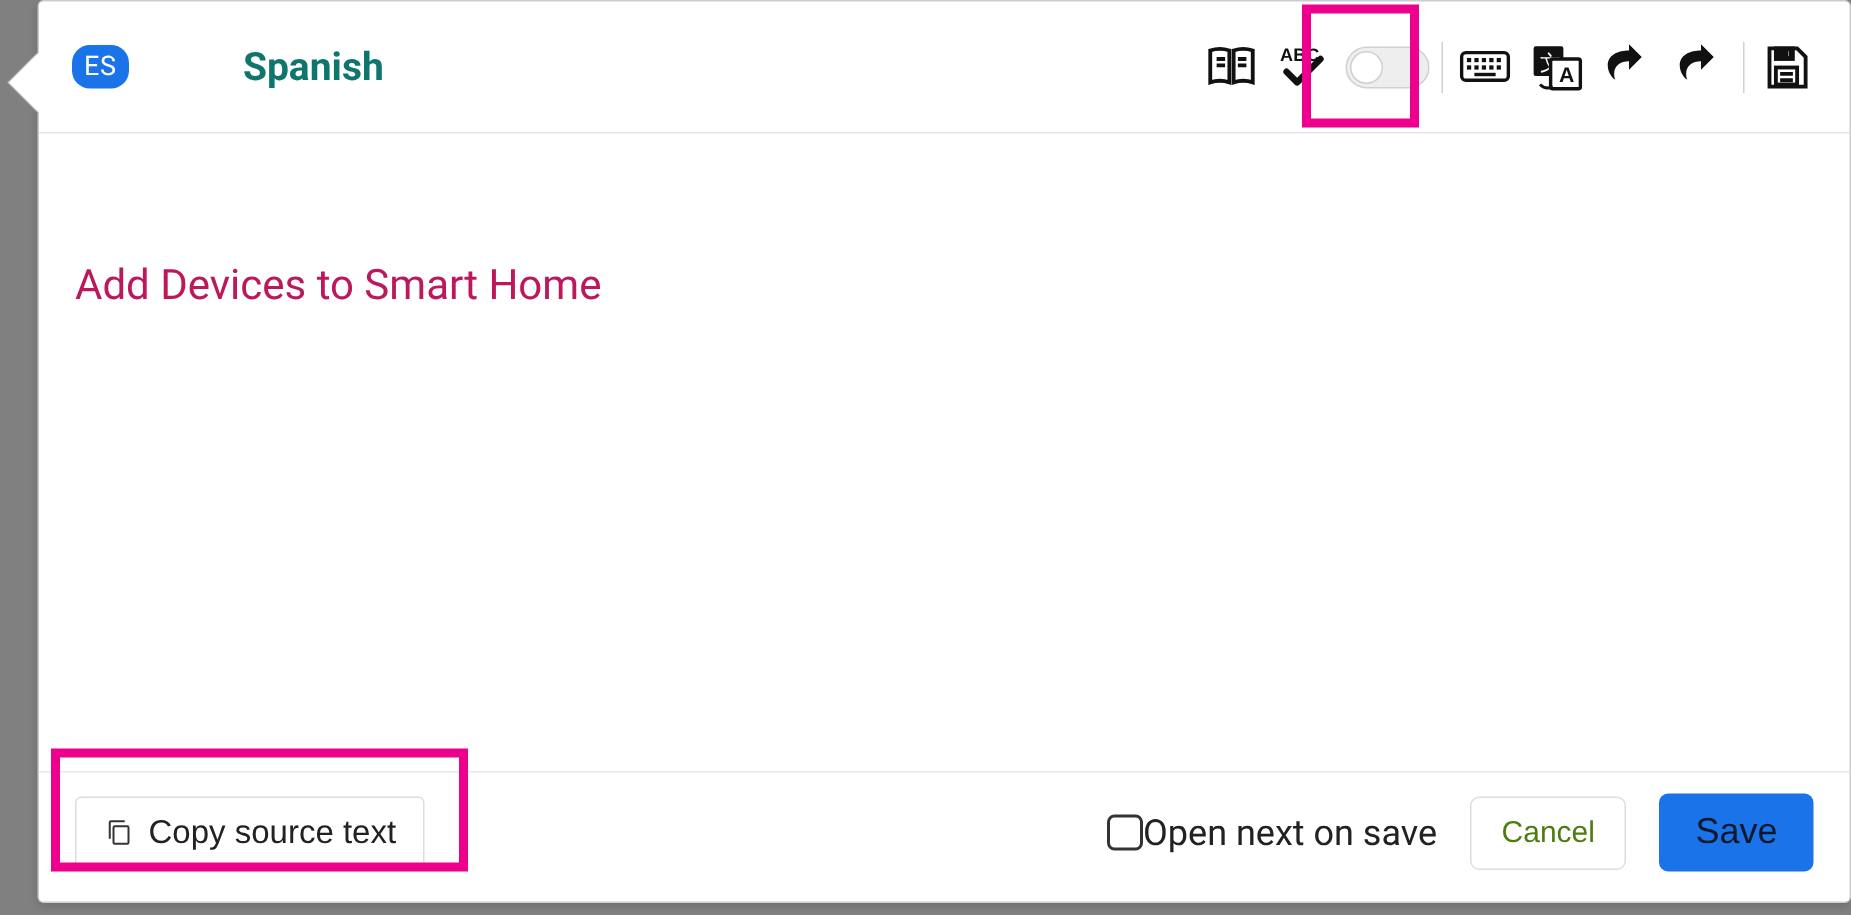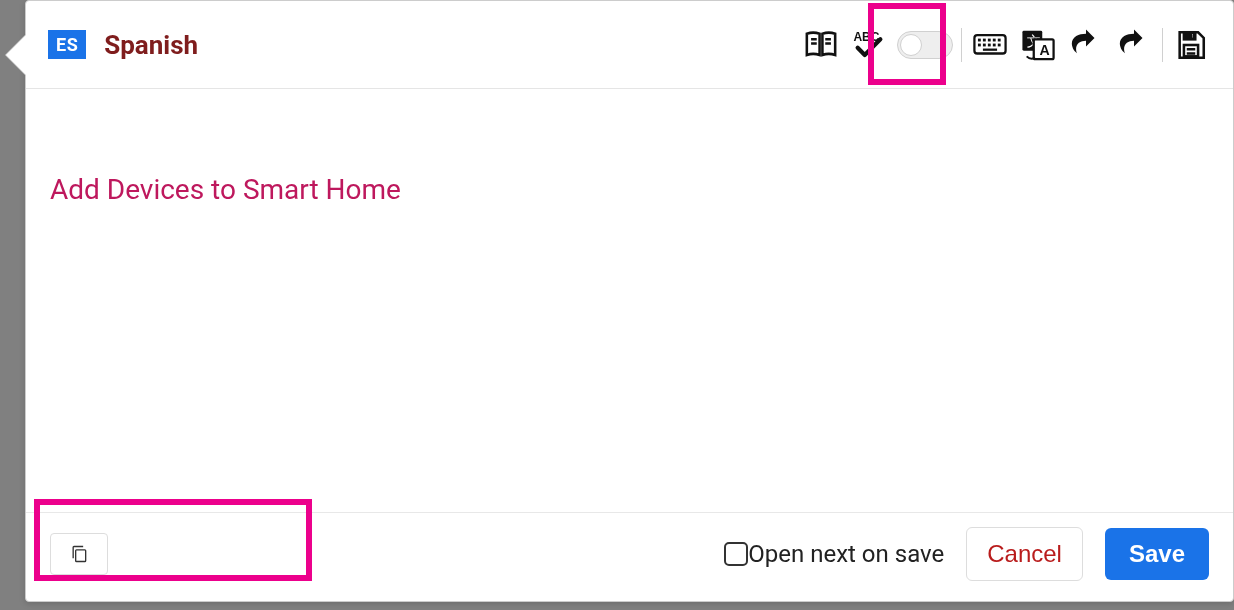--- a/index.html
+++ b/index.html
@@ -38,31 +38,32 @@
     .toolbar {
       display: flex;
       align-items: center;
       height: 88px;
       padding: 0 22px 0 22px;
       border-bottom: 1px solid #e5e5e5;
     }
     .lang-badge {
       background: #1a73e8;
       color: #fff;
-      font-weight: 700;
+      font-weight: 400;
       font-size: 18px;
       padding: 4px 8px;
-      border-radius: 0;
-      margin-right: 18px;
+      border-radius: 12px;
+      margin-right: 32px;
       letter-spacing: .5px;
     }
     .lang-name {
       font-size: 26px;
       font-weight: 700;
-      color: #7f1d1d;
+      color: #0f766e;
+      margin-left: 44px;
     }
     .toolbar-right {
       margin-left: auto;
       display: flex;
       align-items: center;
       gap: 8px;
     }
     .tb-btn {
       width: 40px;
       height: 40px;
@@ -117,25 +118,25 @@
     }
     .open-next {
       display:flex; align-items:center; gap:0;
       font-size:24px; color:#222; cursor:pointer;
     }
     .open-next .cb {
       width:24px; height:24px; border:2px solid #333; border-radius:5px;
     }
     .cancel-btn {
       background:#fff; border:1px solid #ddd; border-radius:6px;
-      padding: 12px 20px; font-size:24px; color:#b91c1c; cursor:pointer;
+      padding: 12px 20px; font-size:20px; color:#4d7c0f; cursor:pointer;
     }
     .save-btn {
       background:#1a73e8; border:none; border-radius:6px;
-      padding: 12px 24px; font-size:24px; color:#ffffff; font-weight:700;
+      padding: 12px 24px; font-size:24px; color:#0f172a; font-weight:400;
       cursor:pointer;
     }
     .bg-strip {
       position:absolute;
       right:0;
       width:22px;
       background:#d6c9c3;
       border-top:1px solid #bba;
       border-bottom:1px solid #bba;
     }
@@ -237,20 +238,21 @@
   <div class="editor">
     <textarea class="editor-input" style="">Add Devices to Smart Home</textarea>
   </div>
 
   <div class="footer">
     <button class="copy-src-btn">
       <svg viewBox="0 0 24 24" fill="none" stroke="#333" stroke-width="1.6">
         <rect x="8" y="7" width="12" height="14" rx="1"></rect>
         <path d="M5 17V4a1 1 0 0 1 1-1h11"></path>
       </svg>
+      <span>Copy source text</span>
     </button>
 
     <div class="footer-right">
       <label class="open-next">
         <span class="cb"></span>
         <span>Open next on save</span>
       </label>
       <button class="cancel-btn">Cancel</button>
       <button class="save-btn">Save</button>
     </div>

